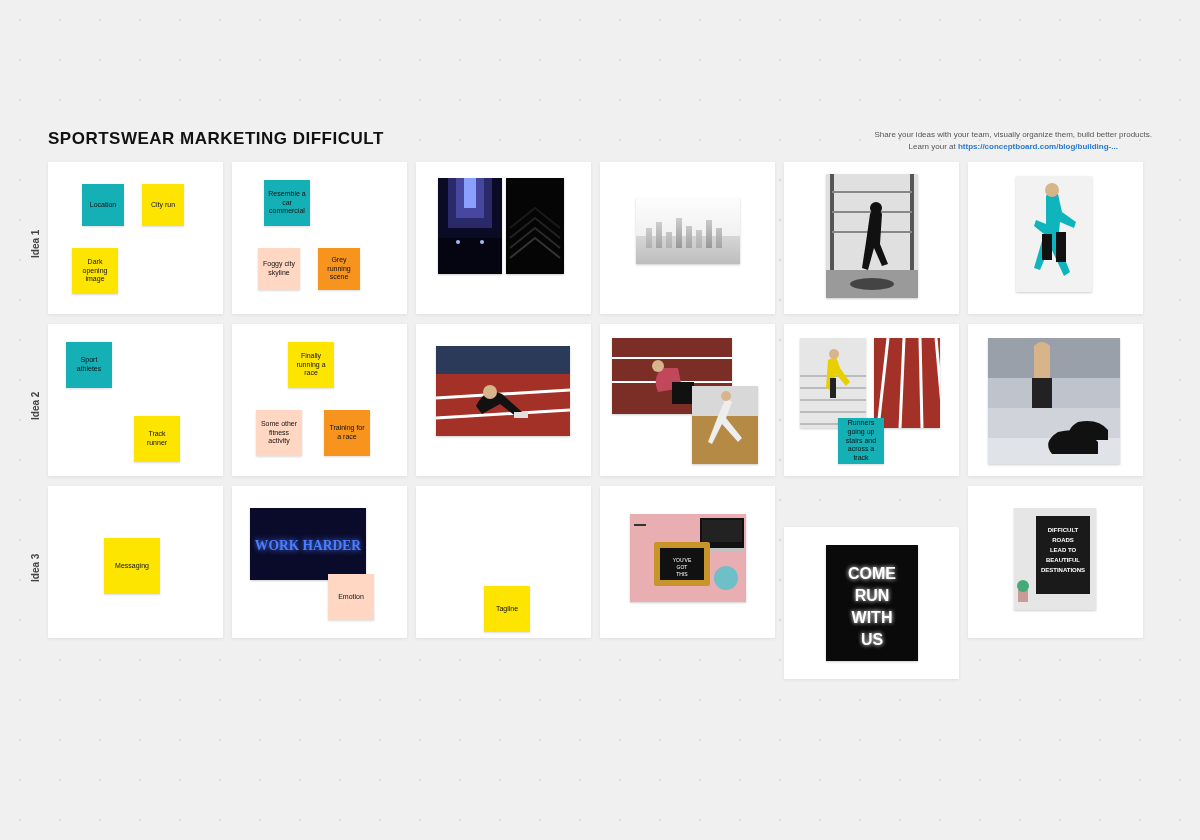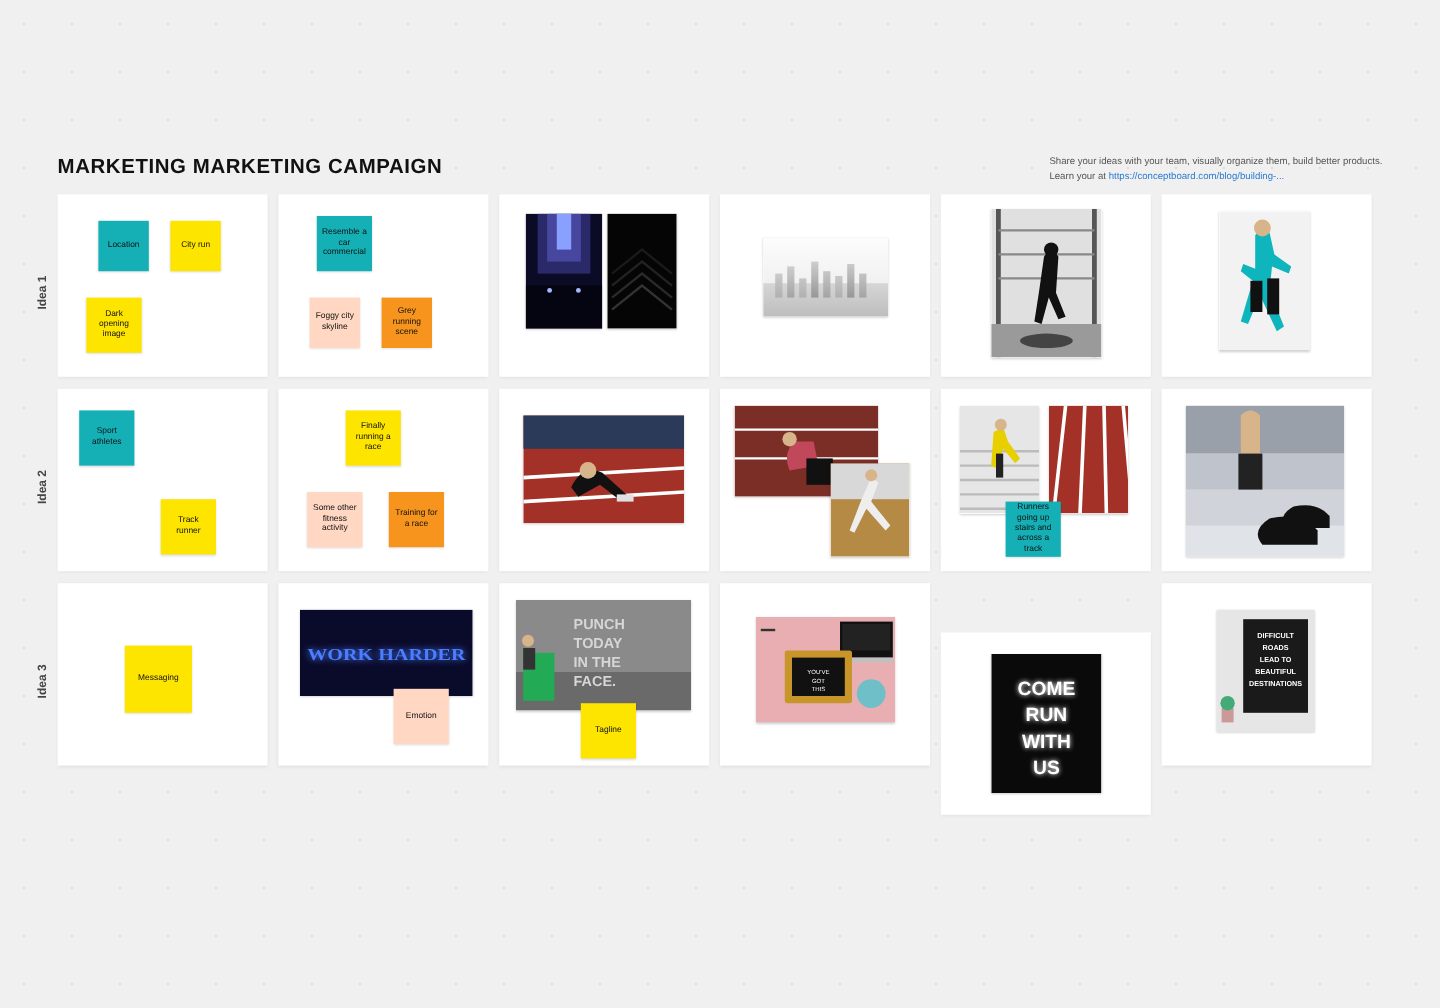--- a/index.html
+++ b/index.html
@@ -28,24 +28,24 @@
   }
   .title {
     font-size: 17px;
     font-weight: 800;
     letter-spacing: .5px;
     color: #111;
   }
   .subhead {
     font-size: 8px;
     color: #555;
-    text-align: left;
+    text-align: center;
     line-height: 1.5;
   }
-  .subhead a { color: #2a7ad1; text-decoration: none; }
+  .subhead a { color: #2a7ad1; text-decoration: none; font-weight: bold; }
   .board {
     position: absolute;
     top: 162px;
     left: 48px;
   }
   .row-label {
     position: absolute;
     font-size: 10px;
     font-weight: 600;
     color: #444;
@@ -84,21 +84,21 @@
     box-shadow: 0 1px 2px rgba(0,0,0,.2);
     overflow: hidden;
   }
   .photo svg { display:block; width:100%; height:100%; }
 </style>
 </head>
 <body>
 <div class="canvas">
 
 <div class="header">
-  <div class="title">MARKETING MARKETING CAMPAIGN</div>
+  <div class="title">SPORTSWEAR MARKETING DIFFICULT</div>
   <div class="subhead">
     <span>Share your ideas with your team, visually organize them, build better products.</span><br>
     <span>Learn your at </span>
     <a href="#">https://conceptboard.com/blog/building-...</a>
   </div>
 </div>
 
 <div class="row-label" style="top:258px; left:30px;">Idea 1</div>
 <div class="row-label" style="top:420px; left:30px;">Idea 2</div>
 <div class="row-label" style="top:582px; left:30px;">Idea 3</div>
@@ -281,43 +281,30 @@
       <path d="M90 84 q20 -4 30 8 l0 10 l-36 0 q-8 -10 6 -18" fill="#111"></path>
     </svg>
   </div>
 </div>
 
 <div class="card" style="left:0px; top:324px;">
   <div class="sticky lg yellow" style="left:56px; top:52px;">Messaging</div>
 </div>
 
 <div class="card" style="left:184px; top:324px;">
-  <div class="photo" style="left:18px; top:22px; width:144px; height:72px;">
+  <div class="photo" style="left:18px; top:22px; width:116px; height:72px;">
     <svg viewBox="0 0 120 72" preserveAspectRatio="none">
       <rect width="120" height="72" fill="#0a0a2a"></rect>
       <text x="60" y="42" fill="#4a7dff" font-family="cursive" font-size="14" font-weight="bold" text-anchor="middle" style="filter:drop-shadow(0 0 3px #4a7dff)">WORK HARDER</text>
     </svg>
   </div>
   <div class="sticky md peach" style="left:96px; top:88px;">Emotion</div>
 </div>
 
 <div class="card" style="left:368px; top:324px;">
-  <div class="photo" style="left:14px; top:14px; width:146px; height:92px;">
-    <svg viewBox="0 0 146 92" preserveAspectRatio="none">
-      <rect width="146" height="92" fill="#8a8a8a"></rect>
-      <rect x="0" y="60" width="146" height="32" fill="#6a6a6a"></rect>
-      <rect x="6" y="44" width="26" height="40" fill="#2a5"></rect>
-      <circle cx="10" cy="34" r="5" fill="#d8b48a"></circle>
-      <rect x="6" y="40" width="10" height="18" fill="#333"></rect>
-      <text x="48" y="24" fill="#d6d6d6" font-family="Arial" font-size="12" font-weight="900">PUNCH</text>
-      <text x="48" y="40" fill="#d6d6d6" font-family="Arial" font-size="12" font-weight="900">TODAY</text>
-      <text x="48" y="56" fill="#d6d6d6" font-family="Arial" font-size="12" font-weight="900">IN THE</text>
-      <text x="48" y="72" fill="#d6d6d6" font-family="Arial" font-size="12" font-weight="900">FACE.</text>
-    </svg>
-  </div>
   <div class="sticky md yellow" style="left:68px; top:100px;">Tagline</div>
 </div>
 
 <div class="card" style="left:552px; top:324px;">
   <div class="photo" style="left:30px; top:28px; width:116px; height:88px;">
     <svg viewBox="0 0 116 88" preserveAspectRatio="none">
       <rect width="116" height="88" fill="#e8aeb2"></rect>
       <rect x="70" y="4" width="44" height="30" fill="#111"></rect>
       <rect x="72" y="6" width="40" height="22" fill="#222"></rect>
       <rect x="70" y="34" width="44" height="4" fill="#c0c0c0"></rect>

